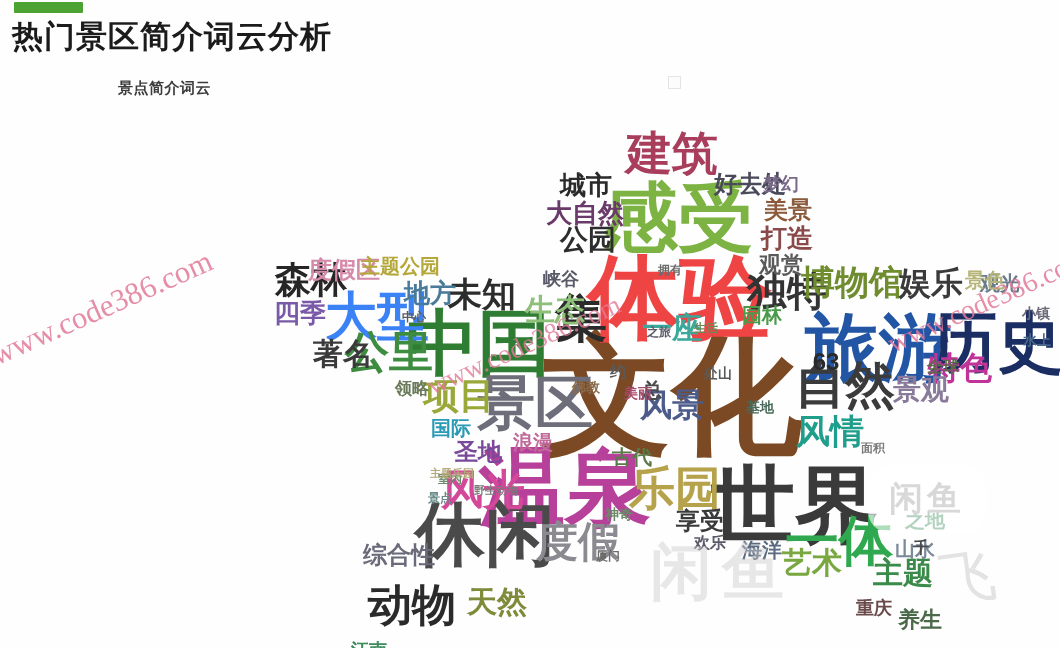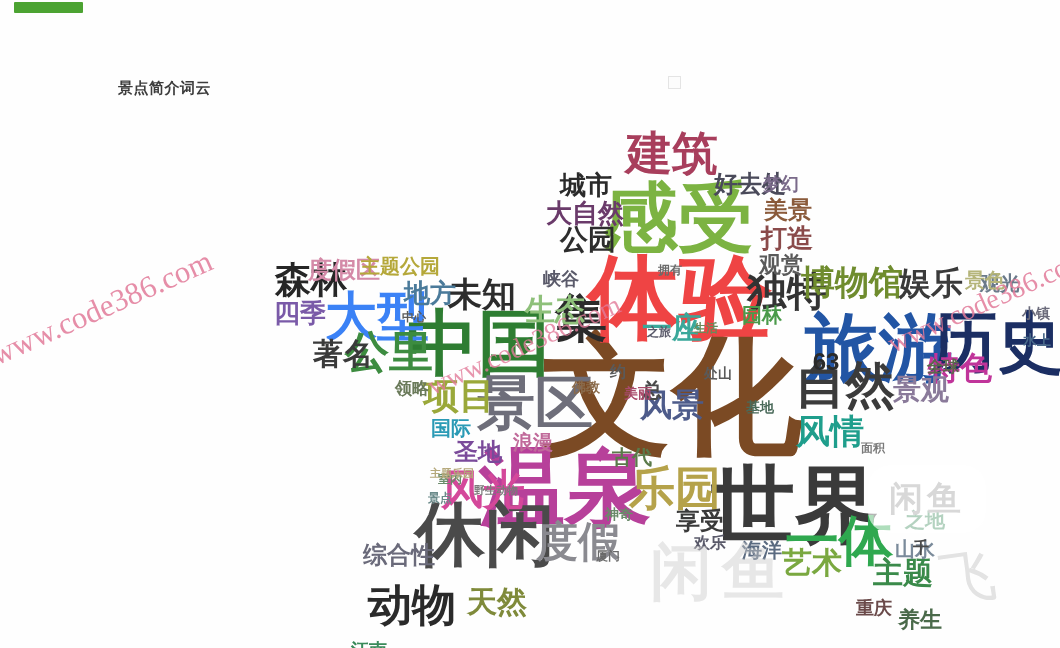--- a/index.html
+++ b/index.html
@@ -82,20 +82,21 @@
     pointer-events:none;white-space:nowrap;transform:rotate(-8deg);
     font-family:"Liberation Serif","DejaVu Serif",serif;
   }
 </style>
 </head>
 <body>
 
 <div id="root">
 
   <div class="accent-bar" style="background: rgb(76, 163, 50);"></div>
+  <div class="page-title">热门景区简介词云分析</div>
   <div class="chart-subtitle">景点简介词云</div>
   <div class="legend-box"></div>
 
   <div class="cloud" id="cloud">
       <span class="w" style="left: 672px; top: 295px; font-size: 130px; color: rgb(123, 74, 36);">文化</span>
       <span class="w" style="left: 680px; top: 197px; font-size: 92px; color: #ef4444;">体验</span>
       <span class="w" style="left: 565px; top: 387px; font-size: 86px; color: rgb(183, 64, 154);">温泉</span>
       <span class="w" style="left: 795px; top: 405px; font-size: 84px; color: rgb(58, 58, 58);">世界</span>
       <span class="w" style="left: 678px; top: 118px; font-size: 76px; color: rgb(124, 179, 66);">感受</span>
       <span class="w" style="left: 879px; top: 248px; font-size: 74px; color: rgb(34, 85, 164);">旅游</span>

